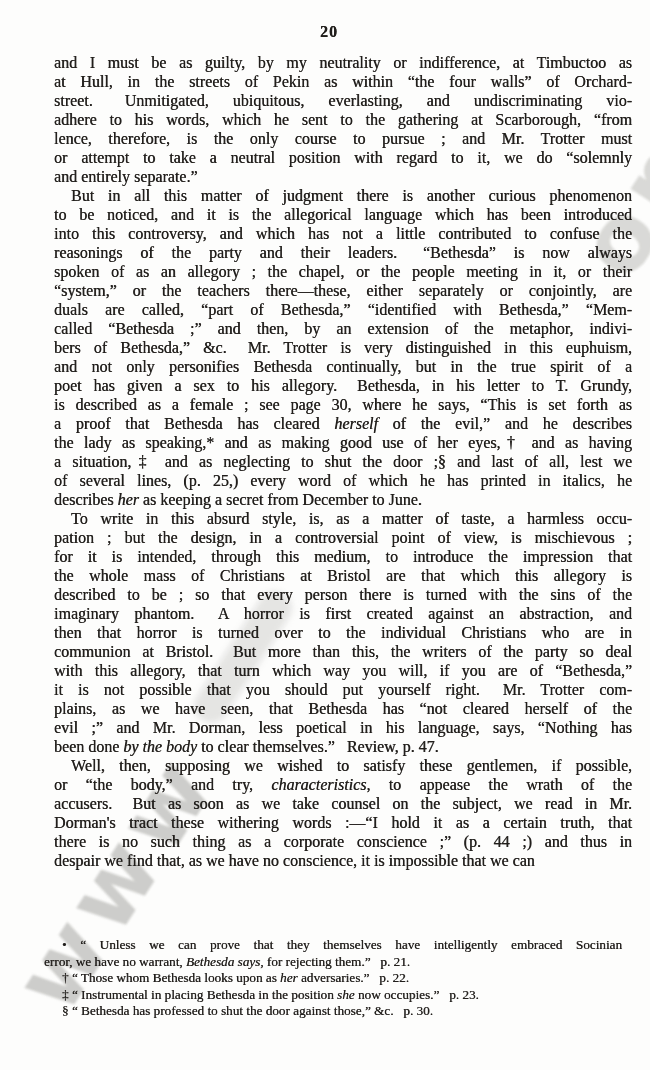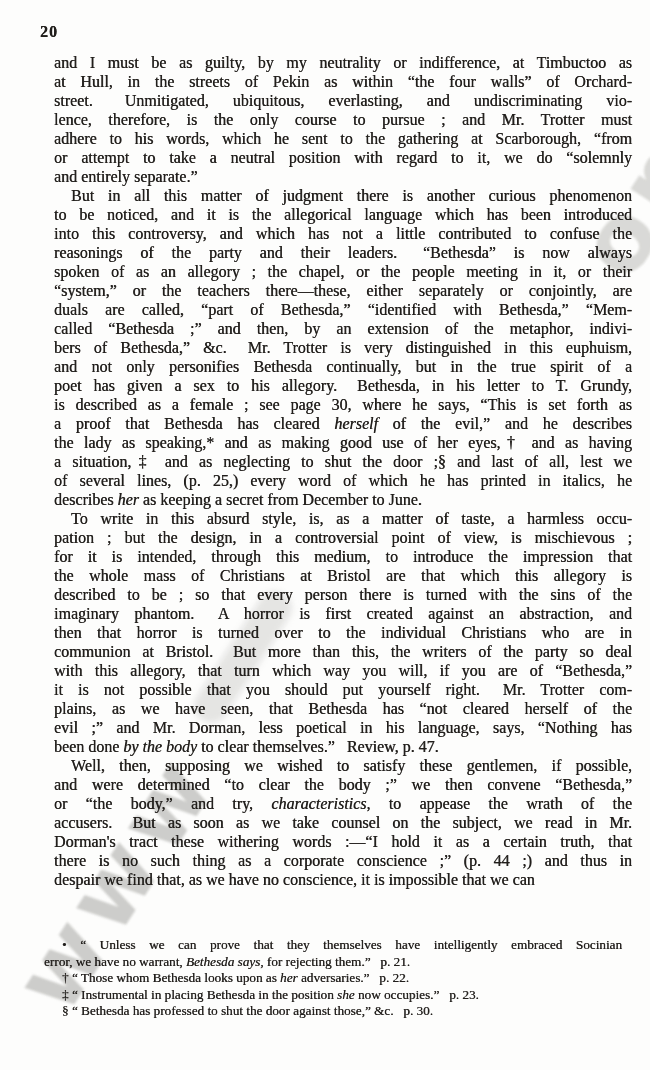--- a/index.html
+++ b/index.html
@@ -8,21 +8,21 @@
     width: 650px;
     height: 1070px;
     background: #fdfdfc;
     overflow: hidden;
     font-family: "Liberation Serif", "DejaVu Serif", serif;
     color: #211e1b;
   }
   .pagenum {
     position: absolute;
     top: 23px; left: 40px; width: 578px;
-    text-align: left;
+    text-align: center;
     font-size: 16px;
     font-weight: 700;
     letter-spacing: 1px;
     z-index: 2;
     text-shadow: 0.3px 0 currentColor;
   }
   .body-text {
     position: absolute;
     left: 54px; top: 53px; width: 578px;
     font-size: 16px;
@@ -75,22 +75,22 @@
   <div class="wm wm-end">org</div>
   <div class="wm-bar"></div>
 
   <div class="pagenum">20</div>
 
   <div class="body-text">
       <div class="para">
         <div class="line"><span>and I must be as guilty, by my neutrality or indifference, at Timbuctoo as</span></div>
         <div class="line"><span>at Hull, in the streets of Pekin as within “the four walls” of Orchard-</span></div>
         <div class="line"><span>street.  Unmitigated, ubiquitous, everlasting, and undiscriminating vio-</span></div>
+        <div class="line"><span>adhere to his words, which he sent to the gathering at Scarborough, “from</span></div>
         <div class="line"><span>lence, therefore, is the only course to pursue ; and Mr. Trotter must</span></div>
-        <div class="line"><span>adhere to his words, which he sent to the gathering at Scarborough, “from</span></div>
         <div class="line"><span>or attempt to take a neutral position with regard to it, we do “solemnly</span></div>
         <div class="line last"><span>and entirely separate.”</span></div>
       </div>
       <div class="para indent">
         <div class="line"><span>But in all this matter of judgment there is another curious phenomenon</span></div>
         <div class="line"><span>to be noticed, and it is the allegorical language which has been introduced</span></div>
         <div class="line"><span>into this controversy, and which has not a little contributed to confuse the</span></div>
         <div class="line"><span>reasonings of the party and their leaders.  “Bethesda” is now always</span></div>
         <div class="line"><span>spoken of as an allegory ; the chapel, or the people meeting in it, or their</span></div>
         <div class="line"><span>“system,” or the teachers there—these, either separately or conjointly, are</span></div>
@@ -116,21 +116,20 @@
         <div class="line"><span>then that horror is turned over to the individual Christians who are in</span></div>
         <div class="line"><span>communion at Bristol.  But more than this, the writers of the party so deal</span></div>
         <div class="line"><span>with this allegory, that turn which way you will, if you are of “Bethesda,”</span></div>
         <div class="line"><span>it is not possible that you should put yourself right.  Mr. Trotter com-</span></div>
         <div class="line"><span>plains, as we have seen, that Bethesda has “not cleared herself of the</span></div>
         <div class="line"><span>evil ;” and Mr. Dorman, less poetical in his language, says, “Nothing has</span></div>
         <div class="line last"><span>been done </span><span class="it">by the body</span><span> to clear themselves.”  Review, p. 47.</span></div>
       </div>
       <div class="para indent">
         <div class="line"><span>Well, then, supposing we wished to satisfy these gentlemen, if possible,</span></div>
-        <div class="line"><span>and were determined “to clear the body ;” we then convene “Bethesda,”</span></div>
         <div class="line"><span>or “the body,” and try, </span><span class="it">characteristics</span><span>, to appease the wrath of the</span></div>
         <div class="line"><span>accusers.  But as soon as we take counsel on the subject, we read in Mr.</span></div>
         <div class="line"><span>Dorman's tract these withering words :—“I hold it as a certain truth, that</span></div>
         <div class="line"><span>there is no such thing as a corporate conscience ;” (p. 44 ;) and thus in</span></div>
         <div class="line last"><span>despair we find that, as we have no conscience, it is impossible that we can</span></div>
       </div>
     </div>
 
   <div class="footnotes">
       <div class="fn">

